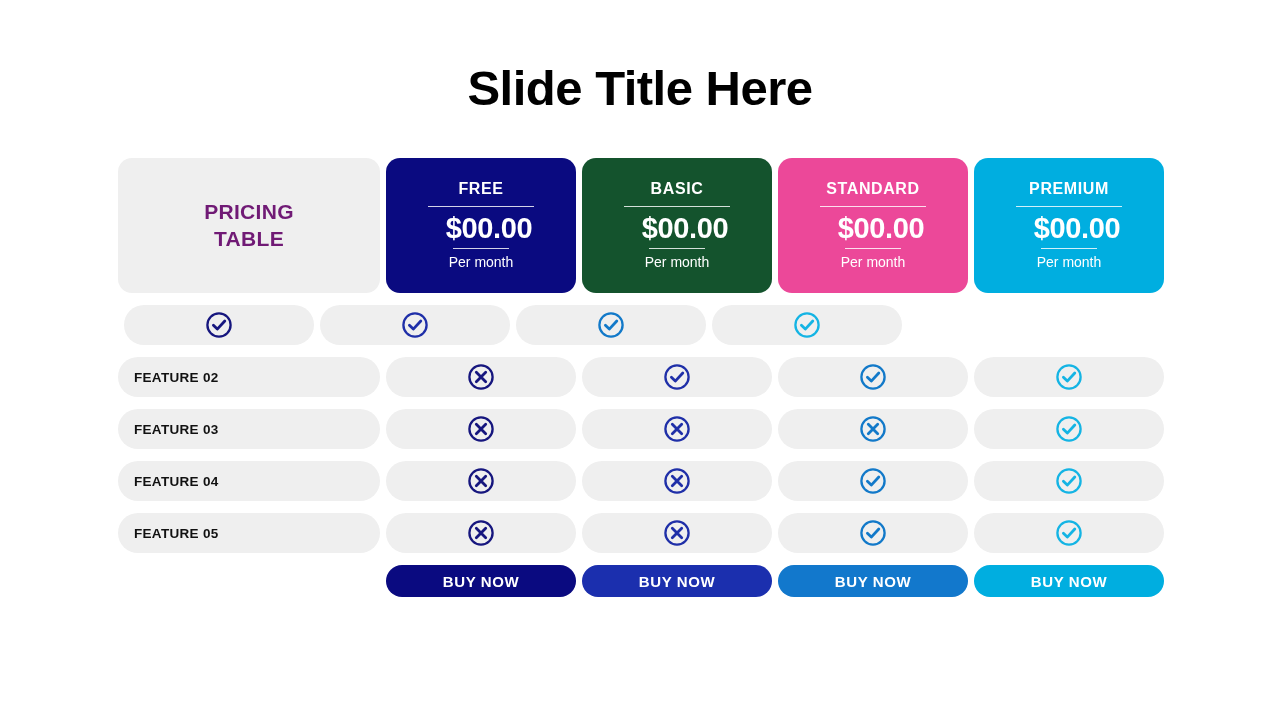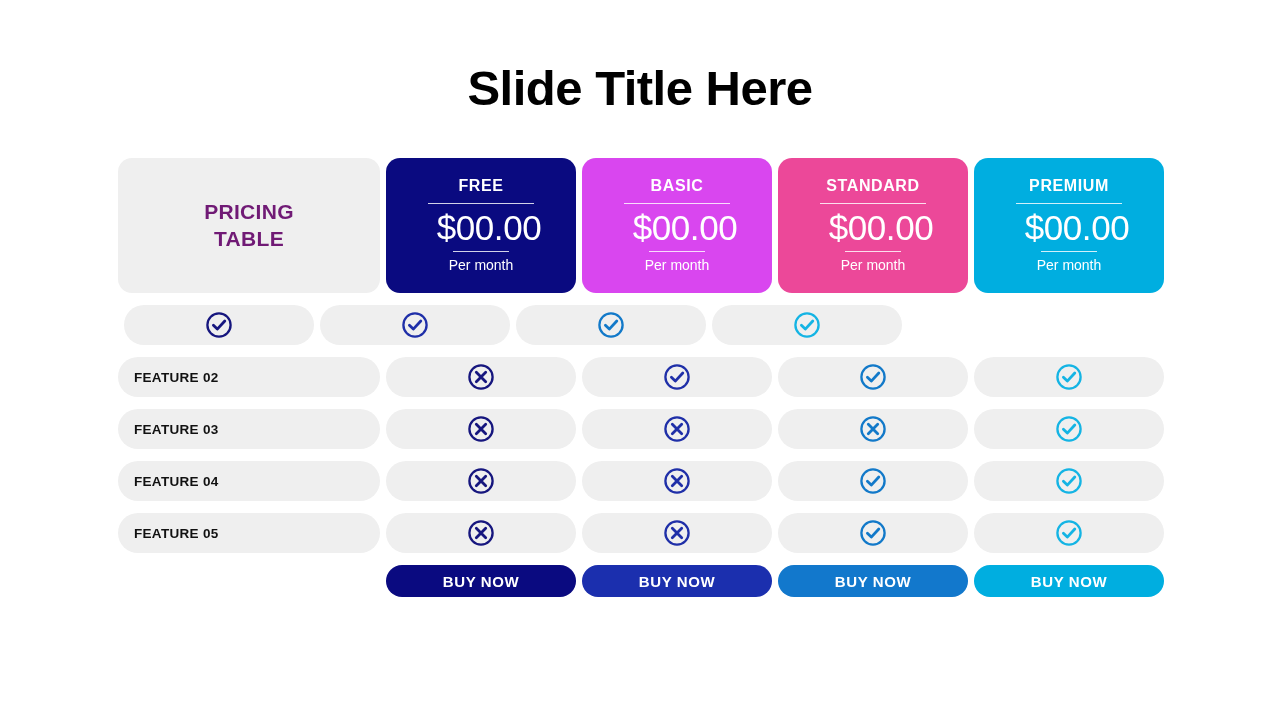--- a/index.html
+++ b/index.html
@@ -89,22 +89,22 @@
     line-height: 1;
     margin-top: 2px;
   }
   .rule-wide {
     width: 106px;
     height: 1px;
     background: rgba(255,255,255,0.82);
     margin: 9px 0 6px 0;
   }
   .plan-price {
-    font-size: 35px;
-    font-weight: normal;
+    font-size: 29px;
+    font-weight: bold;
     line-height: 1.05;
     letter-spacing: -0.4px;
     margin-left: 16px;
   }
   .rule-narrow {
     width: 56px;
     height: 1px;
     background: rgba(255,255,255,0.82);
     margin: 5px 0 6px 0;
   }
@@ -187,21 +187,21 @@
           <div class="plan-card" style="background: rgb(10, 10, 128);">
             <div class="plan-name">FREE</div>
             <div class="rule-wide"></div>
             <div class="plan-price">$00.00</div>
             <div class="rule-narrow"></div>
             <div class="plan-period">Per month</div>
           </div>
         </div>
       <div class="gap"></div>
       <div class="col-plan" id="plan-head-1">
-          <div class="plan-card" style="background: #d946ef;">
+          <div class="plan-card" style="background: #14532d;">
             <div class="plan-name">BASIC</div>
             <div class="rule-wide"></div>
             <div class="plan-price">$00.00</div>
             <div class="rule-narrow"></div>
             <div class="plan-period">Per month</div>
           </div>
         </div>
       <div class="gap"></div>
       <div class="col-plan" id="plan-head-2">
           <div class="plan-card" style="background: #ec4899;">

